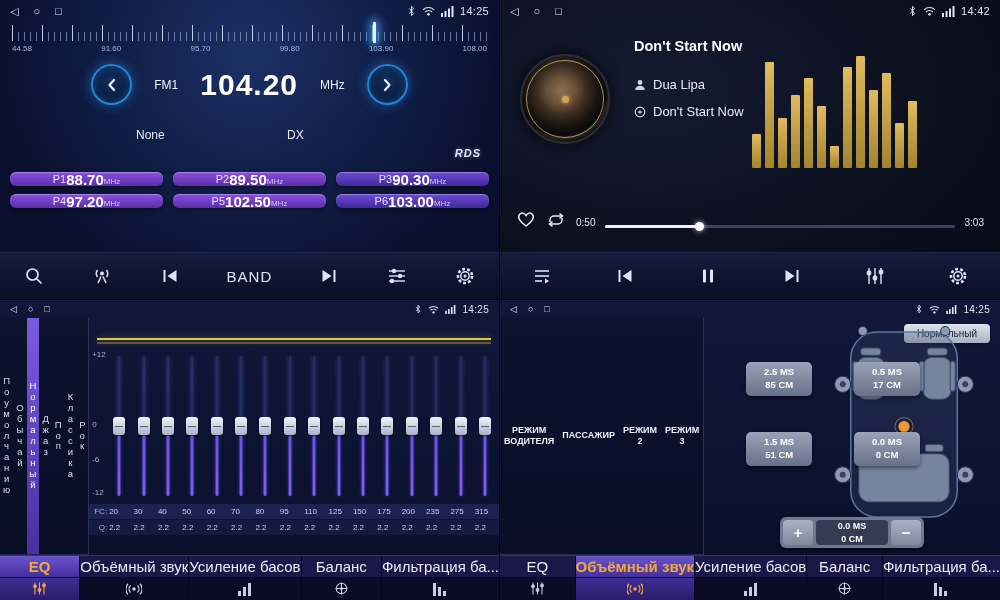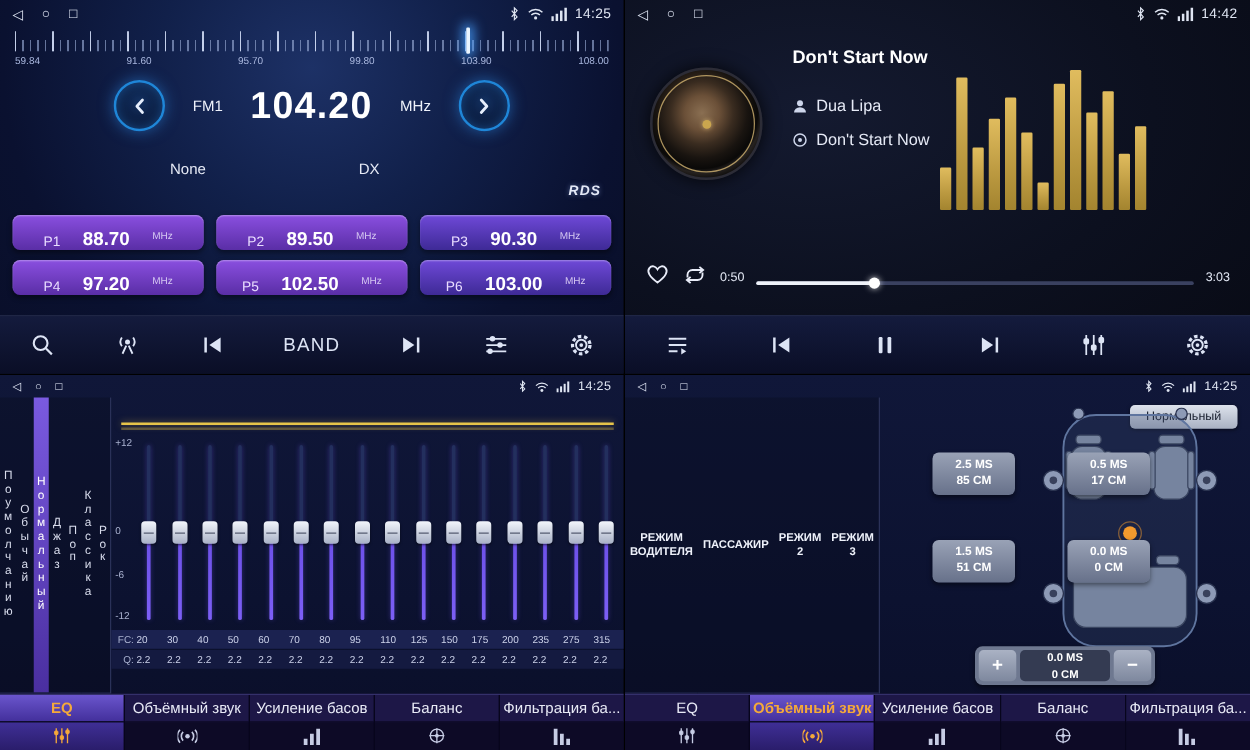--- a/index.html
+++ b/index.html
@@ -36,21 +36,21 @@
   .circle-btn{width:41px;height:41px;border-radius:50%;flex:0 0 auto;display:flex;align-items:center;justify-content:center;
     border:2px solid #1f86d8;background:radial-gradient(circle at 50% 40%, #123060 0%, #0a1838 70%);color:#e6eefc;
     box-shadow:0 0 12px rgba(45,140,235,.55), inset 0 0 9px rgba(45,140,235,.45)}
   .band-label,.freq-unit{font-size:12px;color:#eef2fb}
   .freq-value{font-size:30px;font-weight:700;color:#fff;letter-spacing:1px}
   .mode-none{position:absolute;top:128px;left:136px;font-size:12px;color:#e6eaf6}
   .mode-dx{position:absolute;top:128px;left:287px;font-size:12px;color:#e6eaf6}
   .rds-badge{position:absolute;top:147px;right:18px;font-size:11px;font-weight:700;font-style:italic;letter-spacing:1px;color:#e4e9f7;
     text-shadow:0 0 4px rgba(160,190,255,.5)}
   .presets{position:absolute;top:172px;left:10px;right:10px;display:grid;grid-template-columns:repeat(3,1fr);gap:8px 10px}
-  .preset{height:28px;border-radius:6px;display:flex;align-items:flex-end;justify-content:center;gap:18px;
+  .preset{height:14px;border-radius:6px;display:flex;align-items:center;justify-content:center;gap:0;
     background:linear-gradient(180deg,#8a4fe0 0%,#5a2ea6 100%);box-shadow:inset 0 1px 1px rgba(255,255,255,.3), 0 2px 4px rgba(0,0,0,.4)}
   .preset:nth-child(3n){background:linear-gradient(180deg,#6f49d8 0%,#3e2a96 100%)}
   .p-label{font-size:11px;color:#e9ddff}
   .p-freq{font-size:15px;font-weight:700;color:#fff}
   .p-unit{font-size:8px;color:#d6c9f2;align-self:center;margin-top:4px}
   .toolbar{position:absolute;bottom:0;left:0;right:0;height:47px;display:flex;align-items:center;justify-content:space-around;
     background:linear-gradient(180deg,#141b3d 0%,#0a0e26 100%);border-top:1px solid rgba(130,150,210,.18);color:#dde4f5}
   .toolbar button{display:flex;align-items:center;justify-content:center;color:#dde4f5}
   .band-btn{font-size:15px;letter-spacing:1px;color:#eef2fb}
 
@@ -78,21 +78,21 @@
   .panel-body{display:flex;height:237px}
   .side{flex:0 0 64px;border-right:1px solid #2a3158;display:flex;flex-direction:row;background:rgba(8,11,30,.35)}
   .eq-preset{flex:1;display:flex;align-items:center;justify-content:center;text-align:center;padding:0 3px;
     font-size:9.5px;line-height:1.15;color:#d8dcec;border-bottom:1px solid #232950;overflow-wrap:anywhere}
   .eq-preset.active{background:linear-gradient(180deg,#7a5ae0 0%,#4a2fa0 100%);color:#fff}
   .mode-item{flex:1;display:flex;align-items:center;justify-content:center;text-align:center;padding:0 4px;
     font-size:9px;font-weight:700;line-height:1.25;color:#eef1fa;border-bottom:1px solid #232950}
   .tabbar{position:absolute;bottom:0;left:0;right:0;height:45px;display:flex;background:#0d0a26;border-top:1px solid #34306b}
   .tab-col{flex:1;display:flex;flex-direction:column;border-left:1px solid #07051c}
   .tab-col:first-child{border-left:none}
-  .tab-label{height:22px;display:flex;align-items:center;justify-content:center;font-size:12px;color:#e8eaf6;
+  .tab-label{height:22px;display:flex;align-items:center;justify-content:center;font-size:15px;color:#e8eaf6;
     background:#1d1747;border-bottom:1px solid #0c0a24;white-space:nowrap;overflow:hidden}
   .tab-icon{height:23px;display:flex;align-items:center;justify-content:center;background:#0d0a26;color:#c6cce4}
   .tab-col.active .tab-label{background:linear-gradient(180deg,#6a55cc 0%,#43309c 100%);color:#f5a93a;font-weight:700}
   .tab-col.active .tab-icon{background:linear-gradient(180deg,#3f2f96 0%,#2a1d6b 100%);color:#f5a93a}
 
   
   .eq-main{flex:1;position:relative}
   .eq-curve{position:absolute;top:20px;left:8px;right:8px;height:2px;background:#e6c44a;
     box-shadow:0 4px 0 rgba(230,196,74,.35), 0 0 6px rgba(230,196,74,.5)}
   .eq-scale span{position:absolute;left:3px;font-size:8px;color:#aab2d0}
@@ -156,21 +156,21 @@
             <rect x="10.5" y="0" width="2" height="11"></rect>
           </svg>
         <span class="time">14:25</span>
       </div>
     </div>
 
     <div class="radio-scale">
       <div class="scale-ticks"></div>
       <div class="scale-pointer"></div>
       <div class="scale-labels" id="radio-scale-labels">
-          <span>59.84</span>
+          <span>44.58</span>
           <span>91.60</span>
           <span>95.70</span>
           <span>99.80</span>
           <span>103.90</span>
           <span>108.00</span>
         </div>
     </div>
 
     <div class="freq-row">
       <button class="circle-btn">

